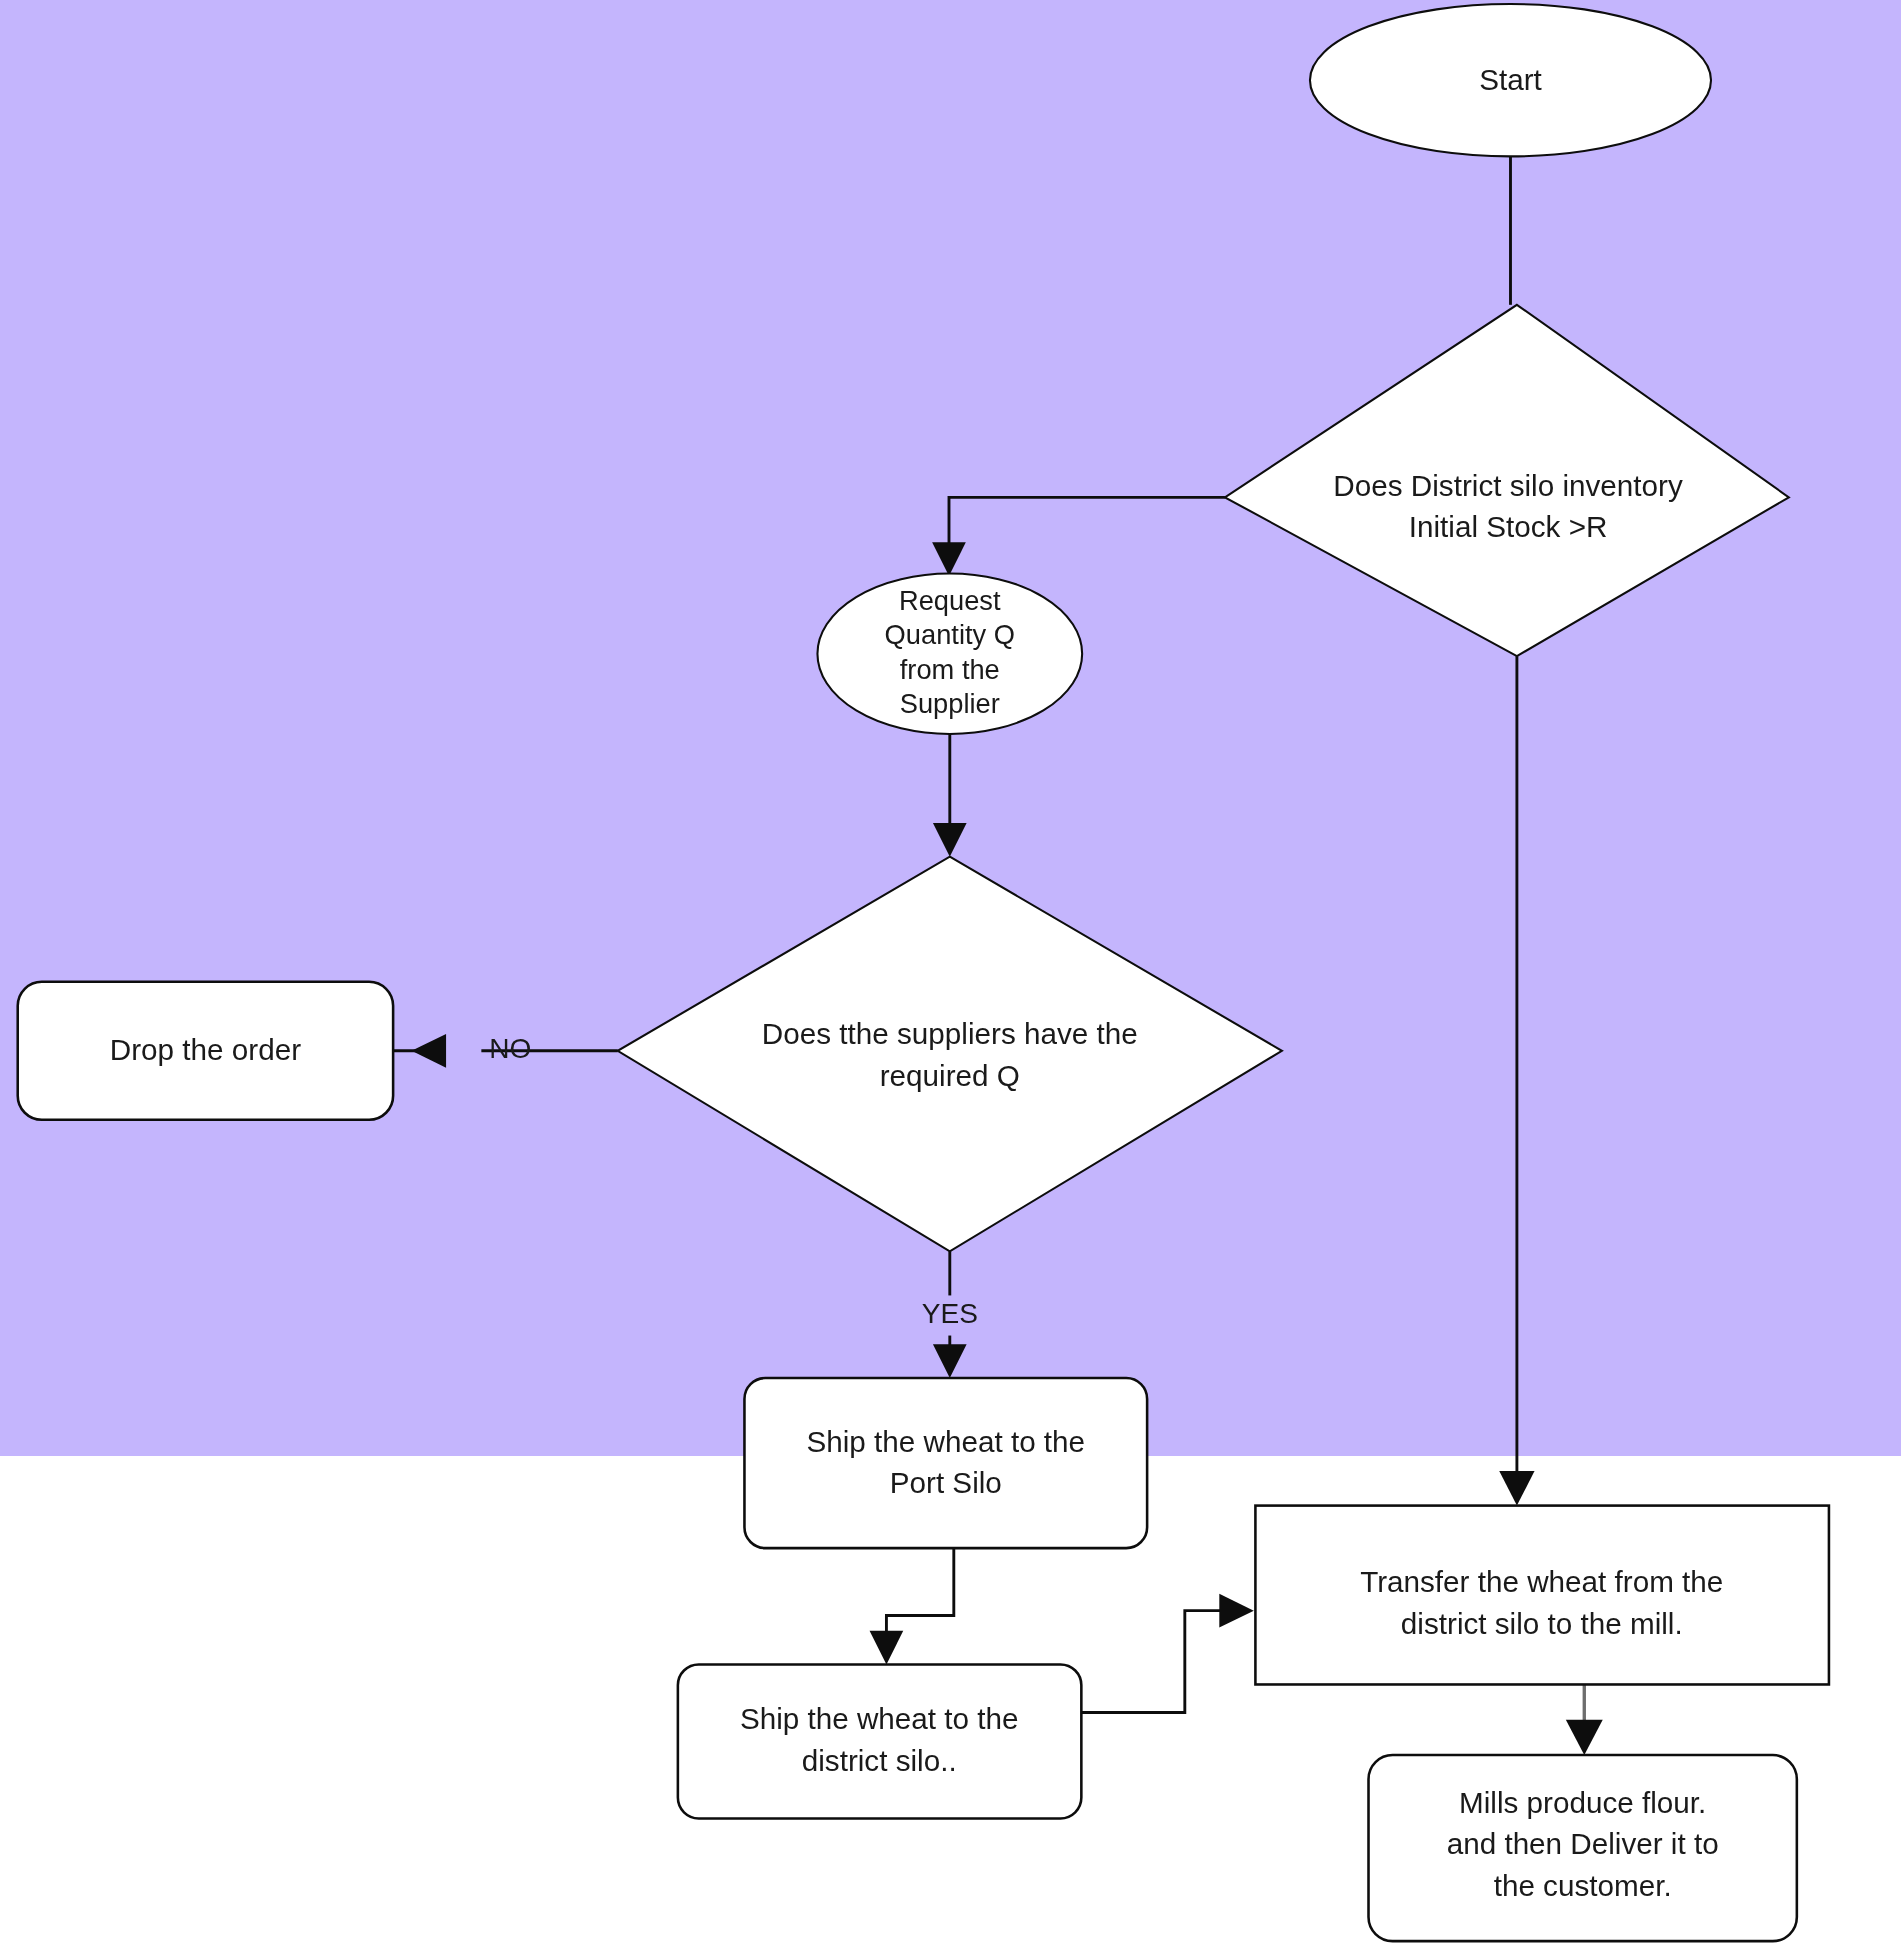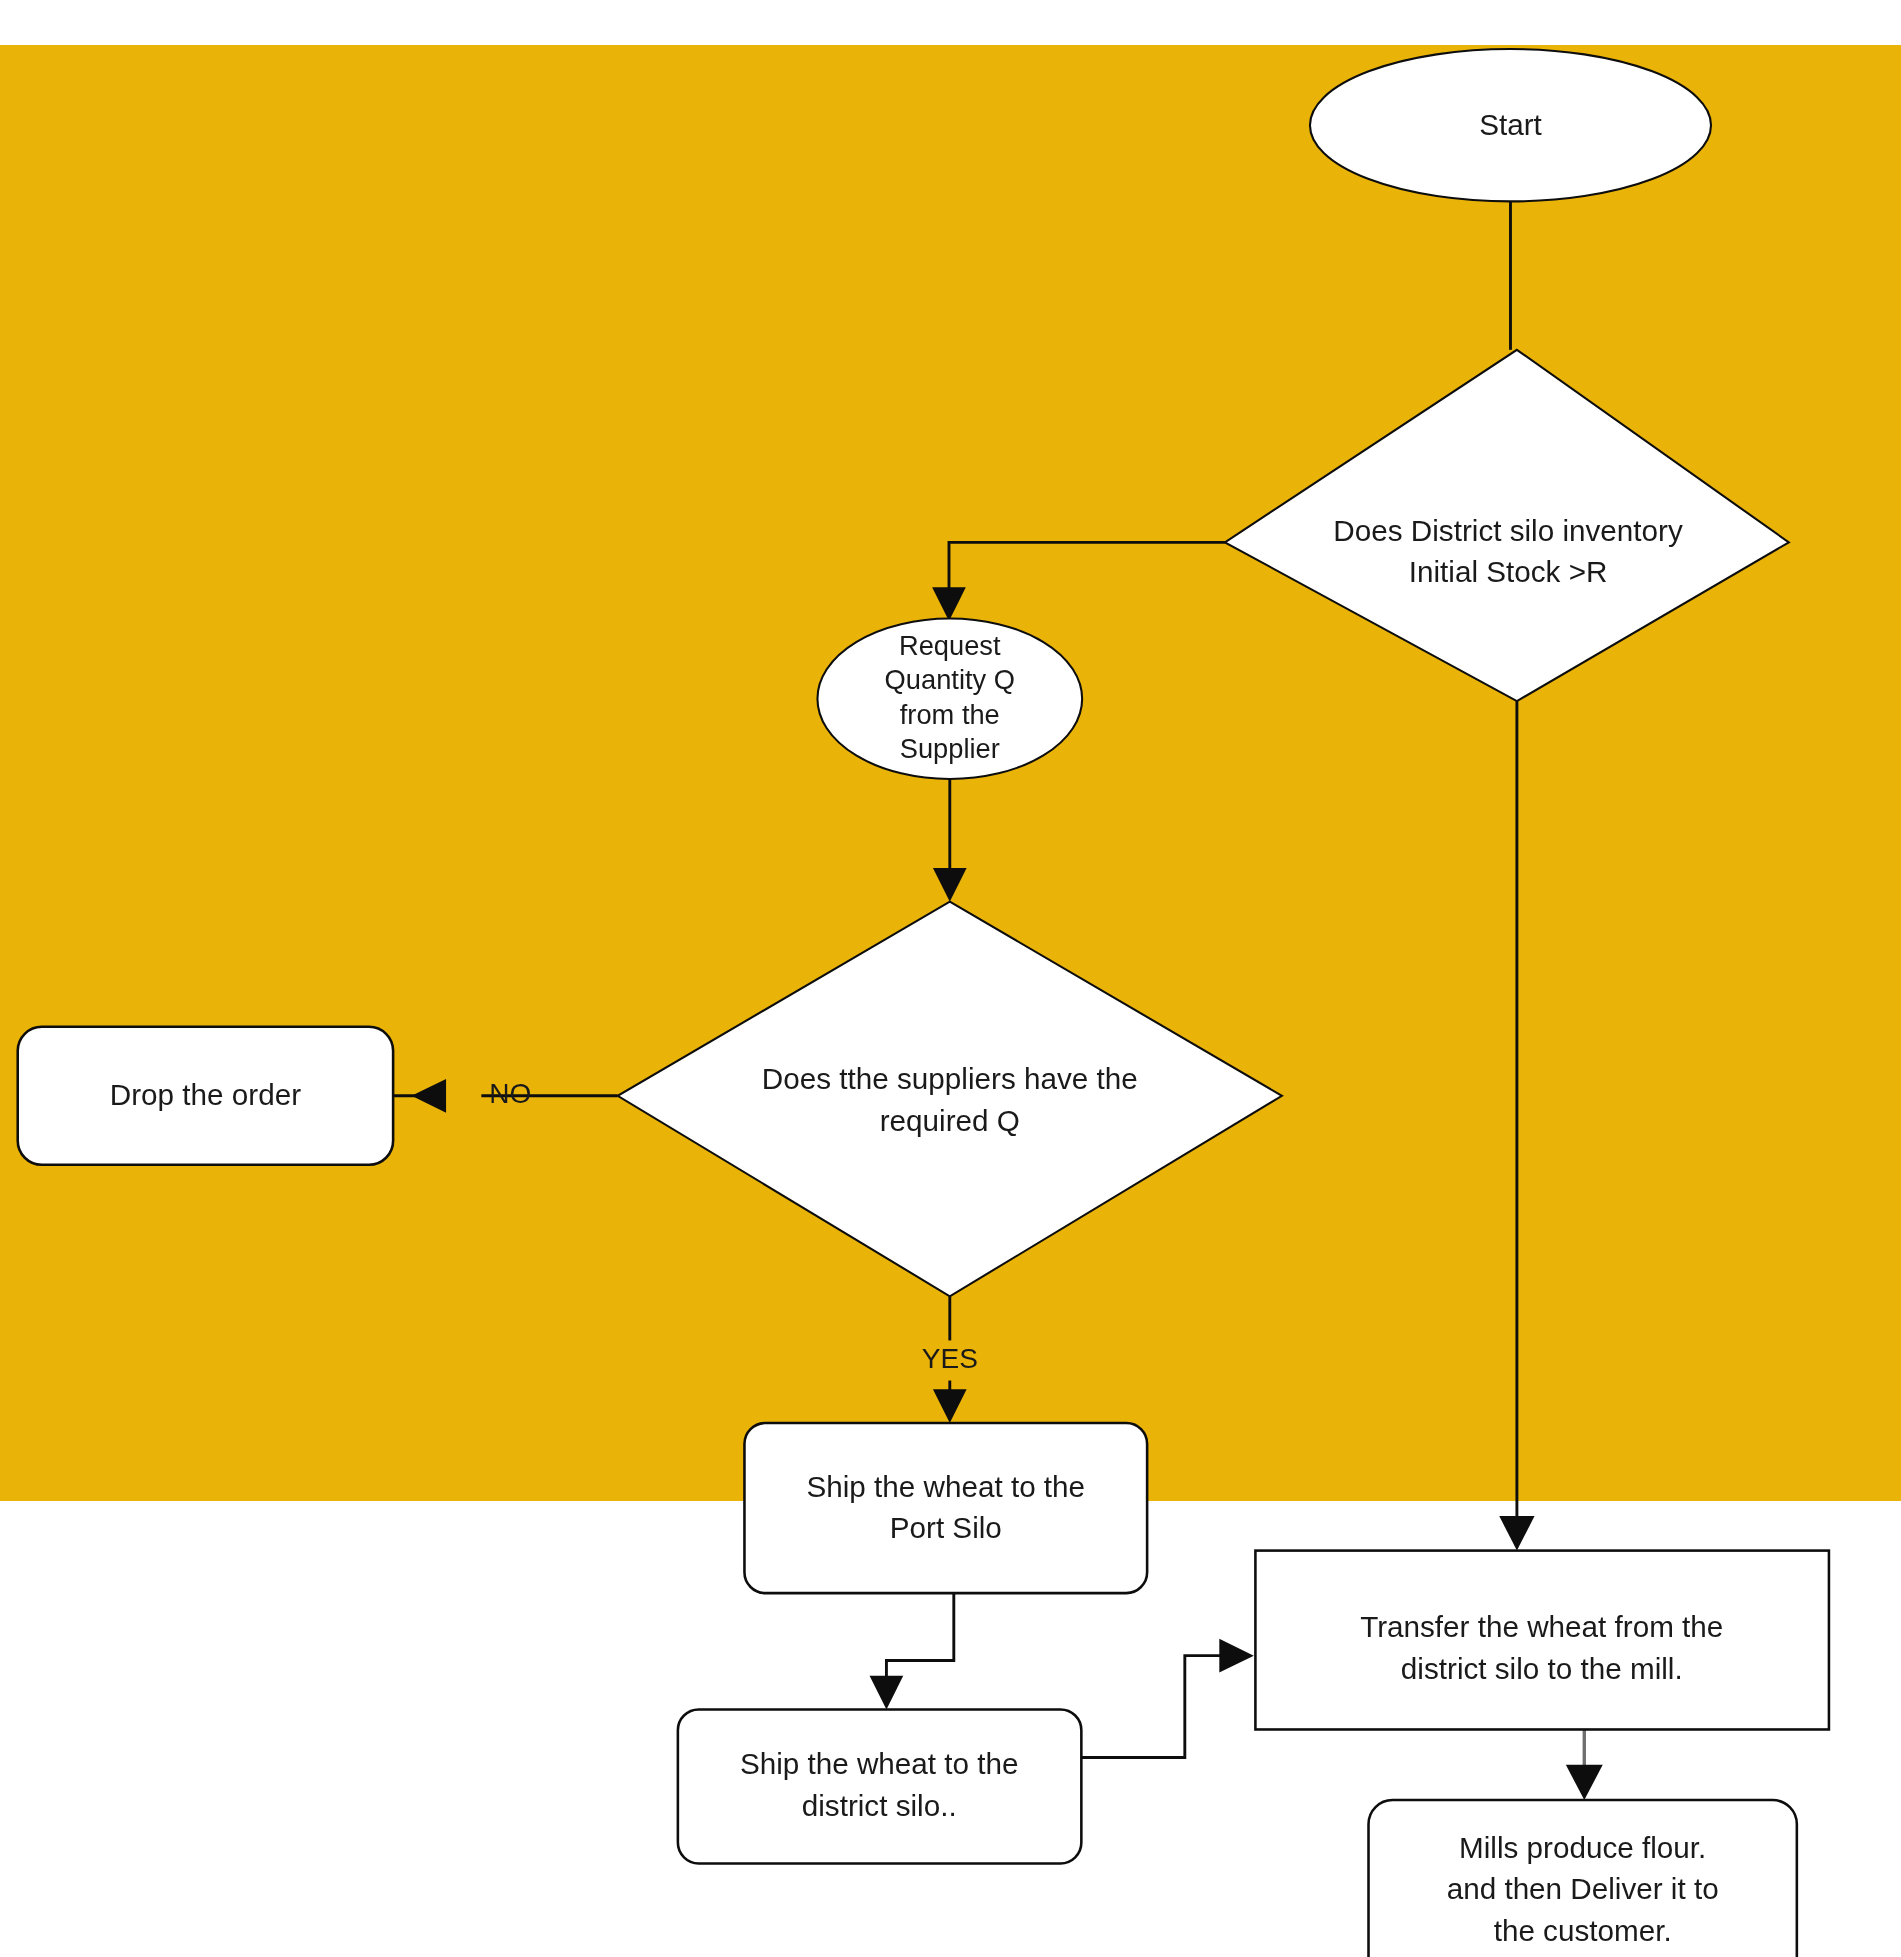--- a/index.html
+++ b/index.html
@@ -10,22 +10,21 @@
   body {
     width: 1902px;
     height: 1958px;
     font-family: "Liberation Sans", sans-serif;
     overflow: hidden;
   }
   #flowchart-root {
     position: relative;
     width: 1902px;
     height: 1456px;
-    background: #eab308;
-    margin-top: 45px;
+    background: #c4b5fd;
   }
   svg.flow-canvas {
     display: block;
     width: 1902px;
     height: 1958px;
   }
   .shape-outline {
     fill: #ffffff;
     stroke: #0d0d0d;
     stroke-width: 3.2;

